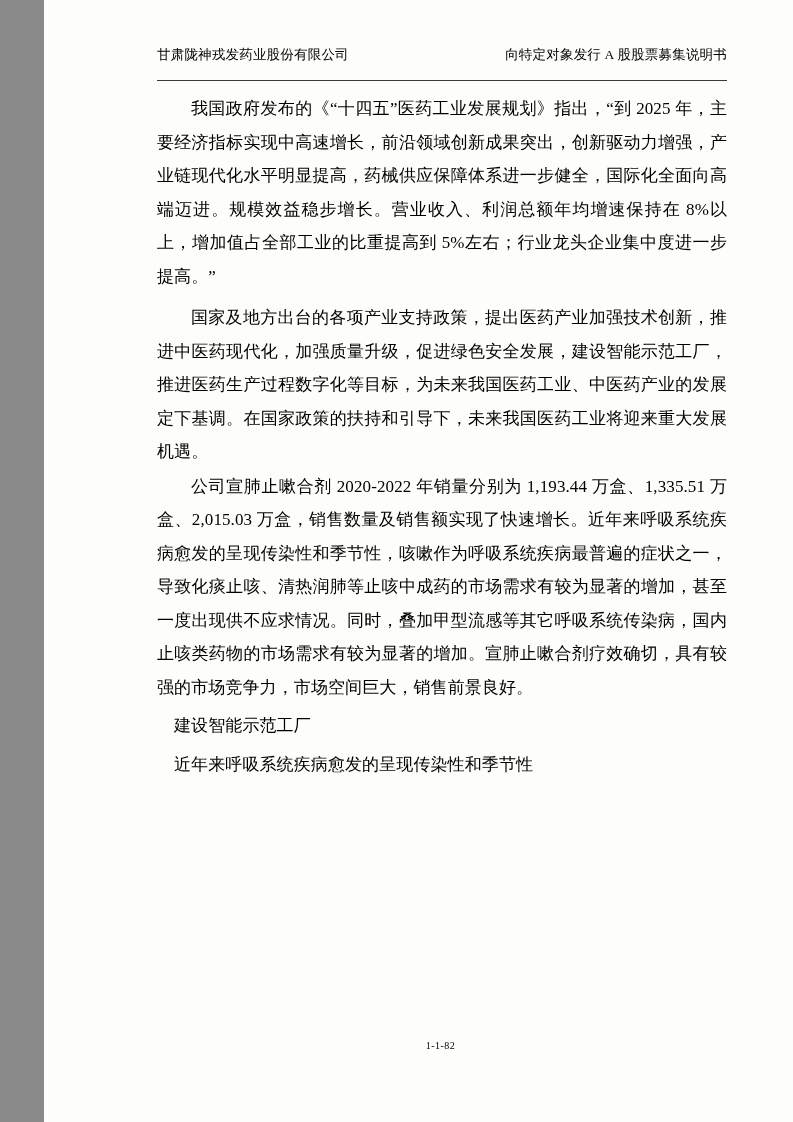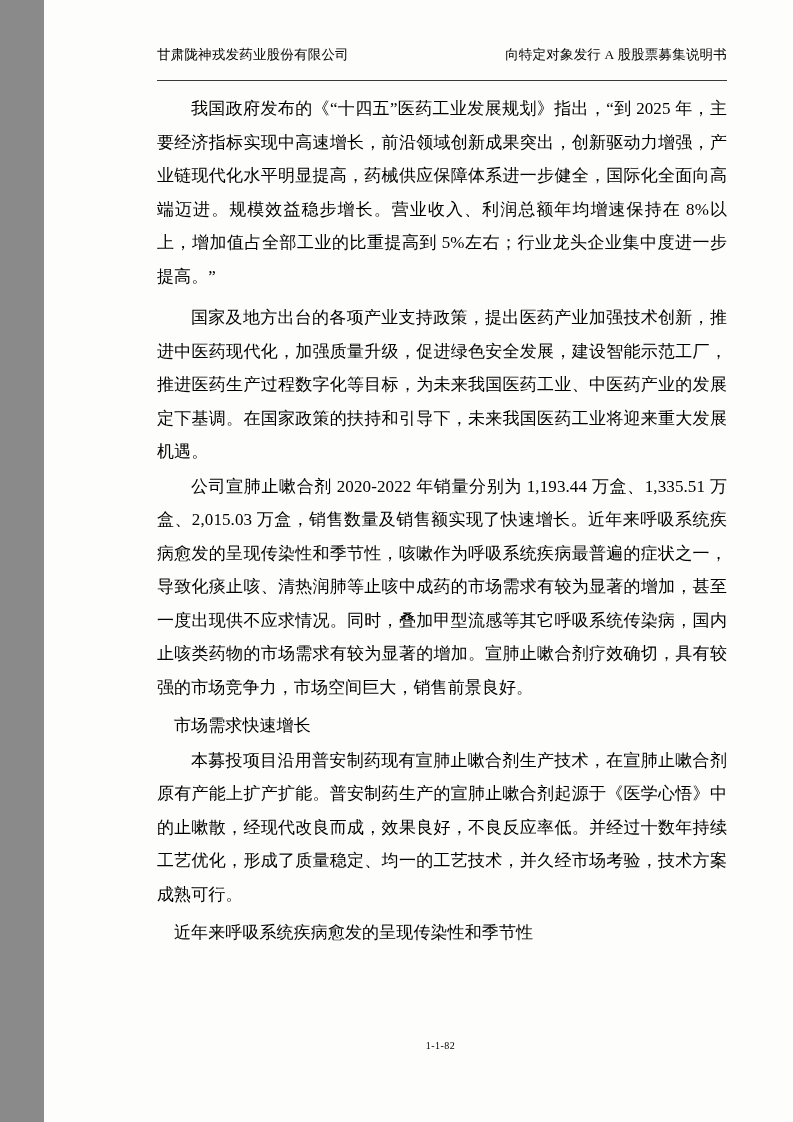--- a/index.html
+++ b/index.html
@@ -99,22 +99,21 @@
     <div class="header">
       <span class="header-left">甘肃陇神戎发药业股份有限公司</span>
       <span class="header-right">向特定对象发行 A 股股票募集说明书</span>
     </div>
     <div class="header-rule"></div>
 
     <div class="content">
       <p class="indent">我国政府发布的《“十四五”医药工业发展规划》指出，“到 2025 年，主要经济指标实现中高速增长，前沿领域创新成果突出，创新驱动力增强，产业链现代化水平明显提高，药械供应保障体系进一步健全，国际化全面向高端迈进。规模效益稳步增长。营业收入、利润总额年均增速保持在 8%以上，增加值占全部工业的比重提高到 5%左右；行业龙头企业集中度进一步提高。”</p>
       <p class="indent gap">国家及地方出台的各项产业支持政策，提出医药产业加强技术创新，推进中医药现代化，加强质量升级，促进绿色安全发展，建设智能示范工厂，推进医药生产过程数字化等目标，为未来我国医药工业、中医药产业的发展定下基调。在国家政策的扶持和引导下，未来我国医药工业将迎来重大发展机遇。</p>
       <p class="indent">公司宣肺止嗽合剂 2020-2022 年销量分别为 1,193.44 万盒、1,335.51 万盒、2,015.03 万盒，销售数量及销售额实现了快速增长。近年来呼吸系统疾病愈发的呈现传染性和季节性，咳嗽作为呼吸系统疾病最普遍的症状之一，导致化痰止咳、清热润肺等止咳中成药的市场需求有较为显著的增加，甚至一度出现供不应求情况。同时，叠加甲型流感等其它呼吸系统传染病，国内止咳类药物的市场需求有较为显著的增加。宣肺止嗽合剂疗效确切，具有较强的市场竞争力，市场空间巨大，销售前景良好。</p>
-      <p class="sub">市场需求快速增长</p>
-      <p class="indent">本募投项目沿用普安制药现有宣肺止嗽合剂生产技术，在宣肺止嗽合剂原有产能上扩产扩能。普安制药生产的宣肺止嗽合剂起源于《医学心悟》中的止嗽散，经现代改良而成，效果良好，不良反应率低。并经过十数年持续工艺优化，形成了质量稳定、均一的工艺技术，并久经市场考验，技术方案成熟可行。</p>
+      <p class="sub">建设智能示范工厂</p>
       <p class="sub">近年来呼吸系统疾病愈发的呈现传染性和季节性</p>
     </div>
 
     <div class="footer">
       <span>1-1-82</span>
     </div>
 
   </div>
 </div>
 

